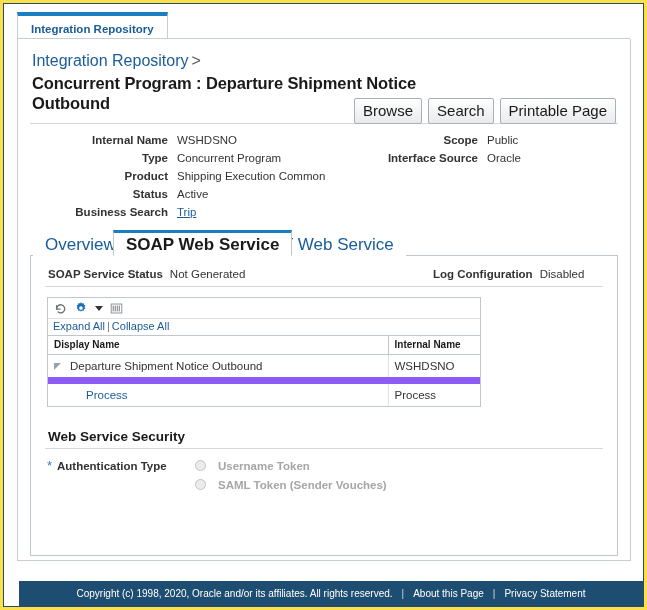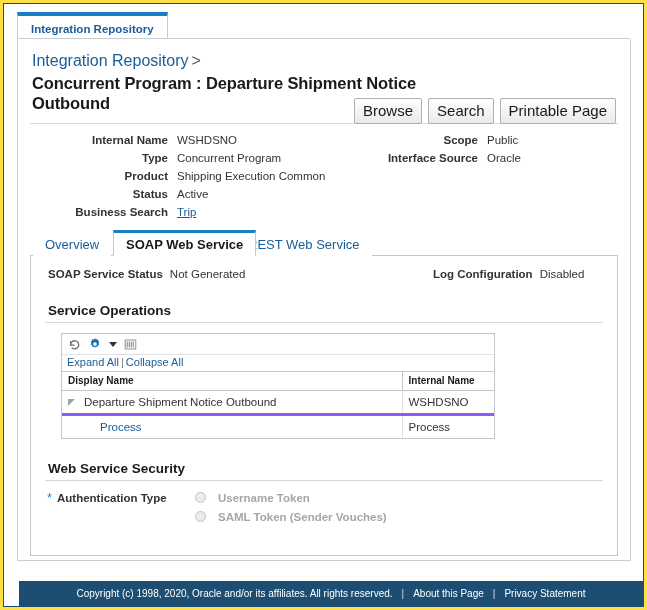--- a/index.html
+++ b/index.html
@@ -159,21 +159,21 @@
     position: absolute;
     left: 0; right: 0; bottom: 0;
     height: 1px;
     background: #bfc6cc;
   }
   .subtab {
     position: absolute;
     bottom: 0;
     height: 22px;
     padding: 4px 12px 0 12px;
-    font-size: 13px;
+    font-size: 17px;
     color: #1a5c99;
     background: #ffffff;
     white-space: nowrap;
     cursor: pointer;
     line-height: 14px;
   }
   .subtab.active {
     font-weight: bold;
     color: #1a1a1a;
     height: 26px;
@@ -211,21 +211,21 @@
   .section-rule {
     height: 1px;
     background: #d4d8dc;
     margin-bottom: 10px;
   }
 
   
   .tbl-wrap {
     width: 434px;
     border: 1px solid #bfc6cc;
-    margin-left: 16px;
+    margin-left: 2px;
   }
   .tbl-toolbar {
     height: 21px;
     background: #ffffff;
     border-bottom: 1px solid #dfe3e6;
     display: flex;
     align-items: center;
     padding: 0 6px;
     gap: 7px;
   }
@@ -257,21 +257,21 @@
     color: #1a1a1a;
     padding: 3px 6px 4px 6px;
     border-bottom: 1px solid #bfc6cc;
     border-right: 1px solid #bfc6cc;
     background: #ffffff;
     font-size: 10px;
   }
   table.ops th:last-child { border-right: none; }
   table.ops td {
     padding: 5px 6px 5px 6px;
-    border-bottom: 3px solid #8b5cf6;
+    border-bottom: 7px solid #8b5cf6;
     border-right: 1px solid #dfe3e6;
     color: #333;
     vertical-align: middle;
   }
   table.ops td:last-child { border-right: none; }
   table.ops tr:last-child td { border-bottom: none; }
   .col-internal { width: 92px; }
   .tri {
     display: inline-block;
     width: 0; height: 0;
@@ -425,21 +425,20 @@
 
           <div class="statusrow">
             <div class="left-grp">
               <span class="s-lbl">SOAP Service Status</span><span class="s-val">Not Generated</span>
             </div>
             <div class="right-grp">
               <span class="s-lbl">Log Configuration</span><span class="s-val">Disabled</span>
             </div>
           </div>
 
-          <div class="section-head">Service Operations</div>
           <div class="section-rule"></div>
 
           <div class="tbl-wrap">
             <div class="tbl-toolbar">
               <span class="ticon">
                 <svg width="13" height="13" viewBox="0 0 16 16" aria-hidden="true">
                   <path d="M3.2 8.6a5 5 0 1 1 1.9 3.7" fill="none" stroke="#6b7075" stroke-width="1.6" stroke-linecap="round"></path>
                   <path d="M3.2 4.6v4.2h4.2" fill="none" stroke="#6b7075" stroke-width="1.6" stroke-linecap="round" stroke-linejoin="round"></path>
                 </svg>
               </span>

